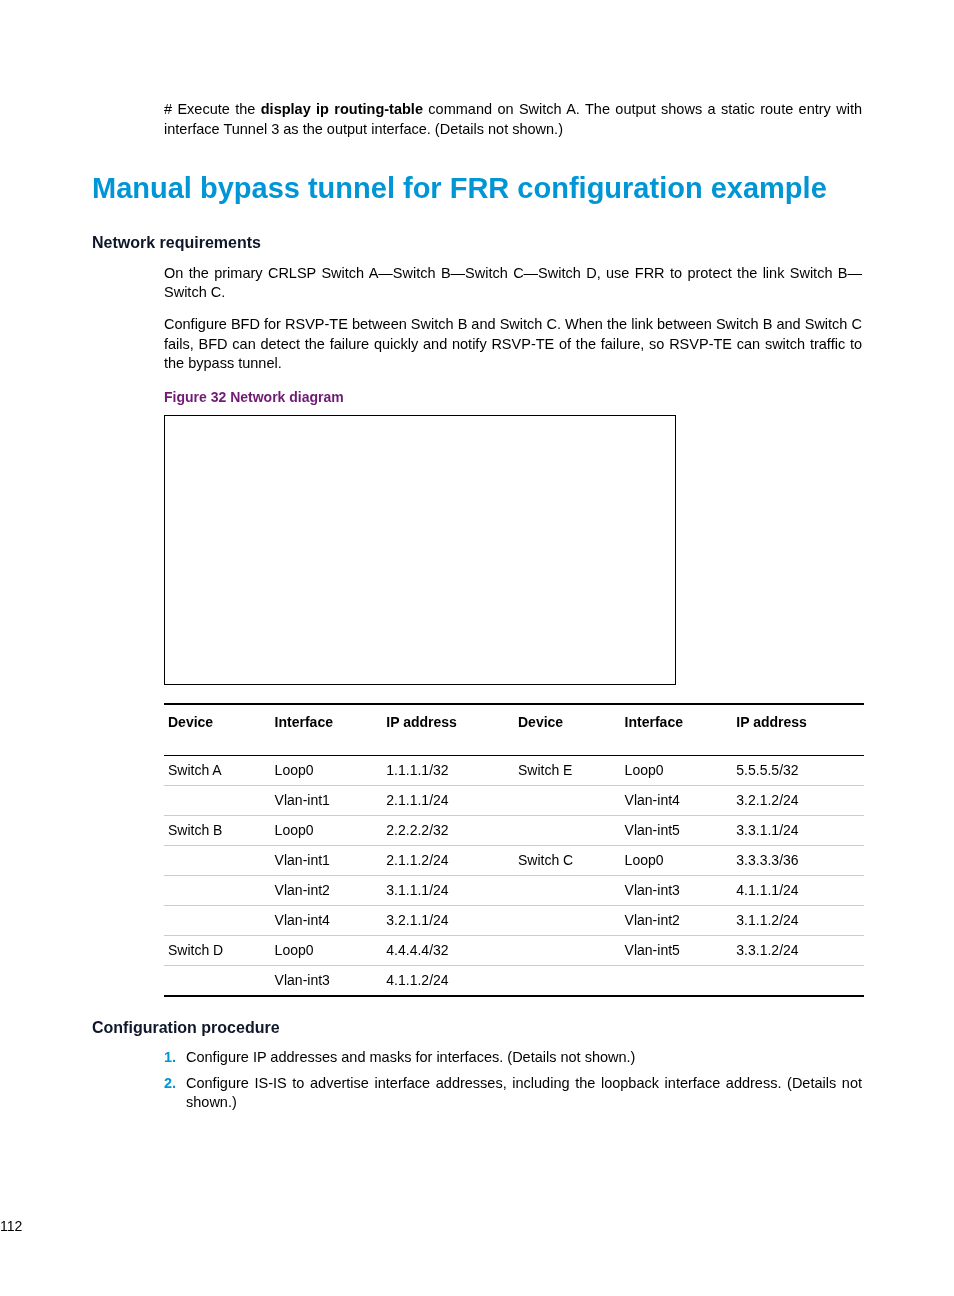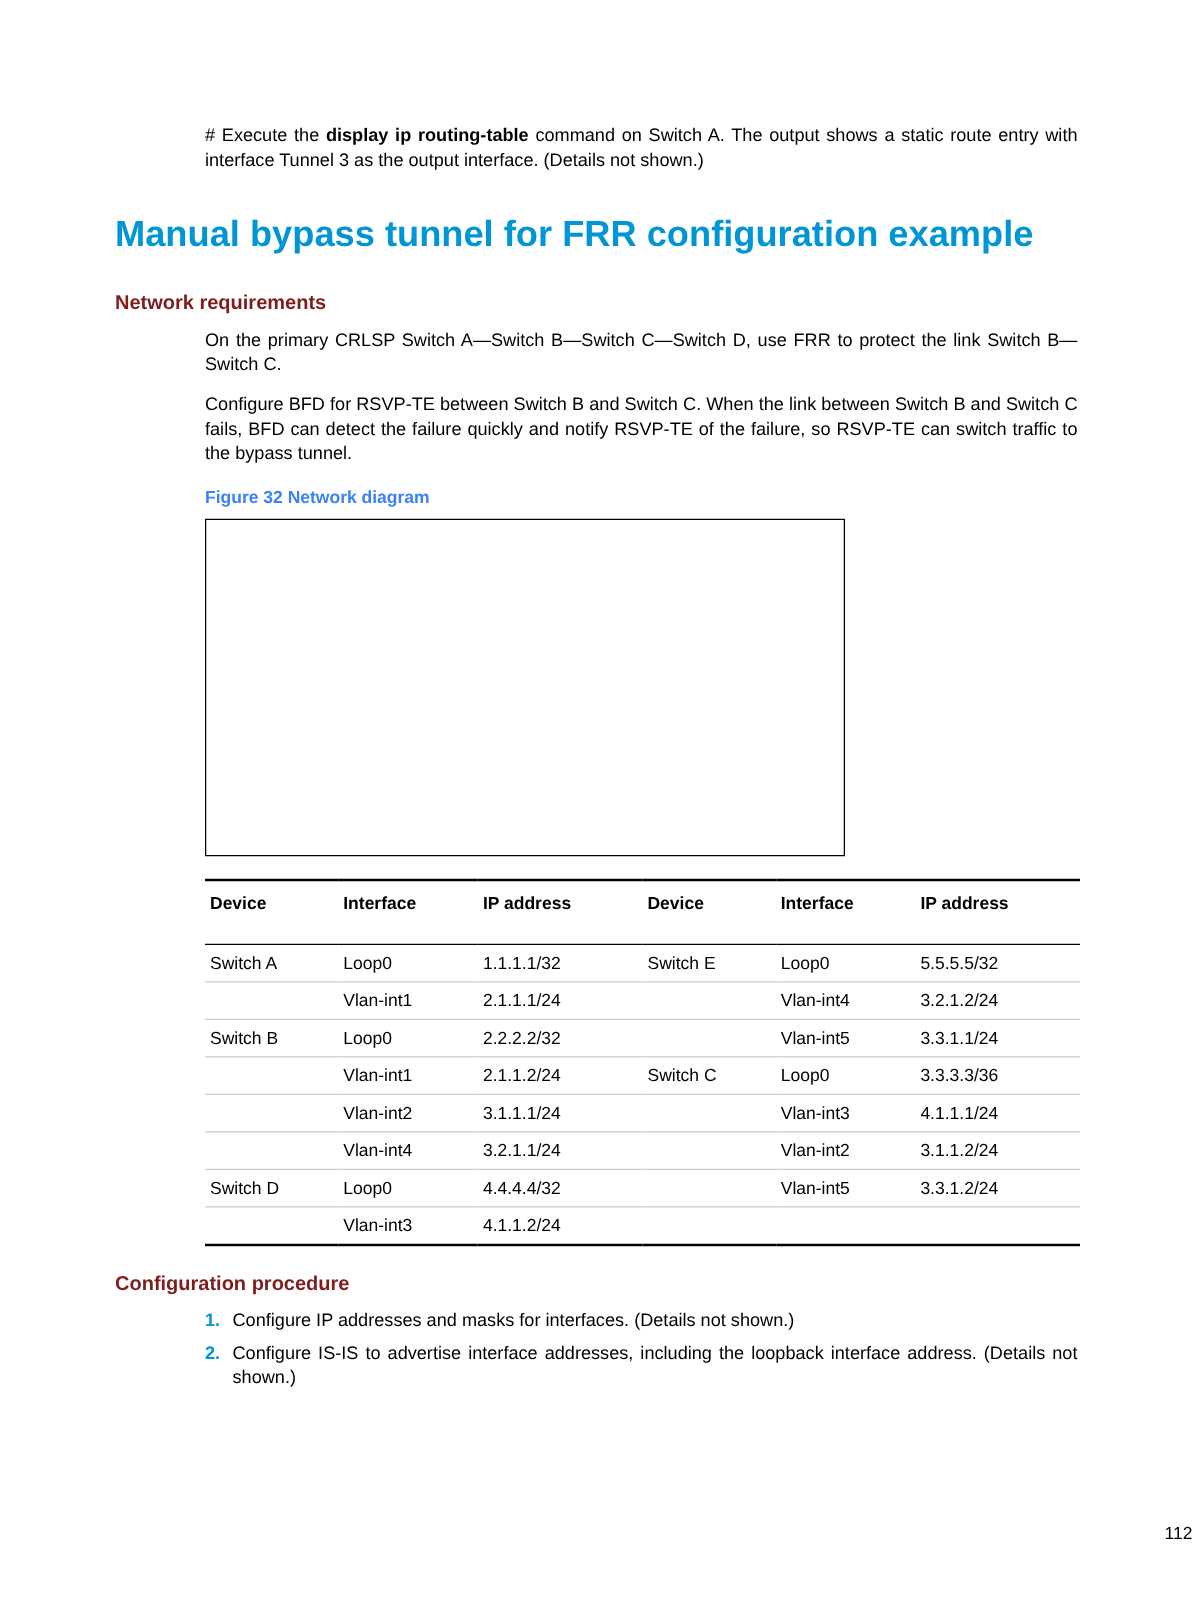--- a/index.html
+++ b/index.html
@@ -31,26 +31,26 @@
   h1.section-title {
     font-family: Arial, Helvetica, sans-serif;
     font-weight: bold;
     color: #0096d6;
     font-size: 29px;
     margin: 30px 0 24px 0;
   }
   h2.sub-heading {
     font-family: Arial, Helvetica, sans-serif;
     font-weight: bold;
-    color: #7f1d1d;
+    color: #0f172a;
     font-size: 16px;
     margin: 18px 0 10px 0;
   }
   .figure-caption, .table-caption {
-    color: #3b82f6;
+    color: #701a75;
     font-weight: bold;
     font-size: 14px;
     margin: 14px 0 8px 0;
   }
   .diagram-box {
     width: 510px;
     height: 268px;
     border: 1px solid #000;
     margin: 6px 0 18px 0;
     background: #fff;
@@ -92,21 +92,21 @@
   }
   ol.steps .step-text {
     flex: 1;
     text-align: justify;
   }
   .page-number {
     position: absolute;
     bottom: 60px;
     left: 0;
     width: 100%;
-    text-align: right;
+    text-align: left;
     font-size: 14px;
   }
 </style>
 </head>
 <body>
 
 <div class="page">
 
   <div class="indent-block">
     <p class="body-para">

